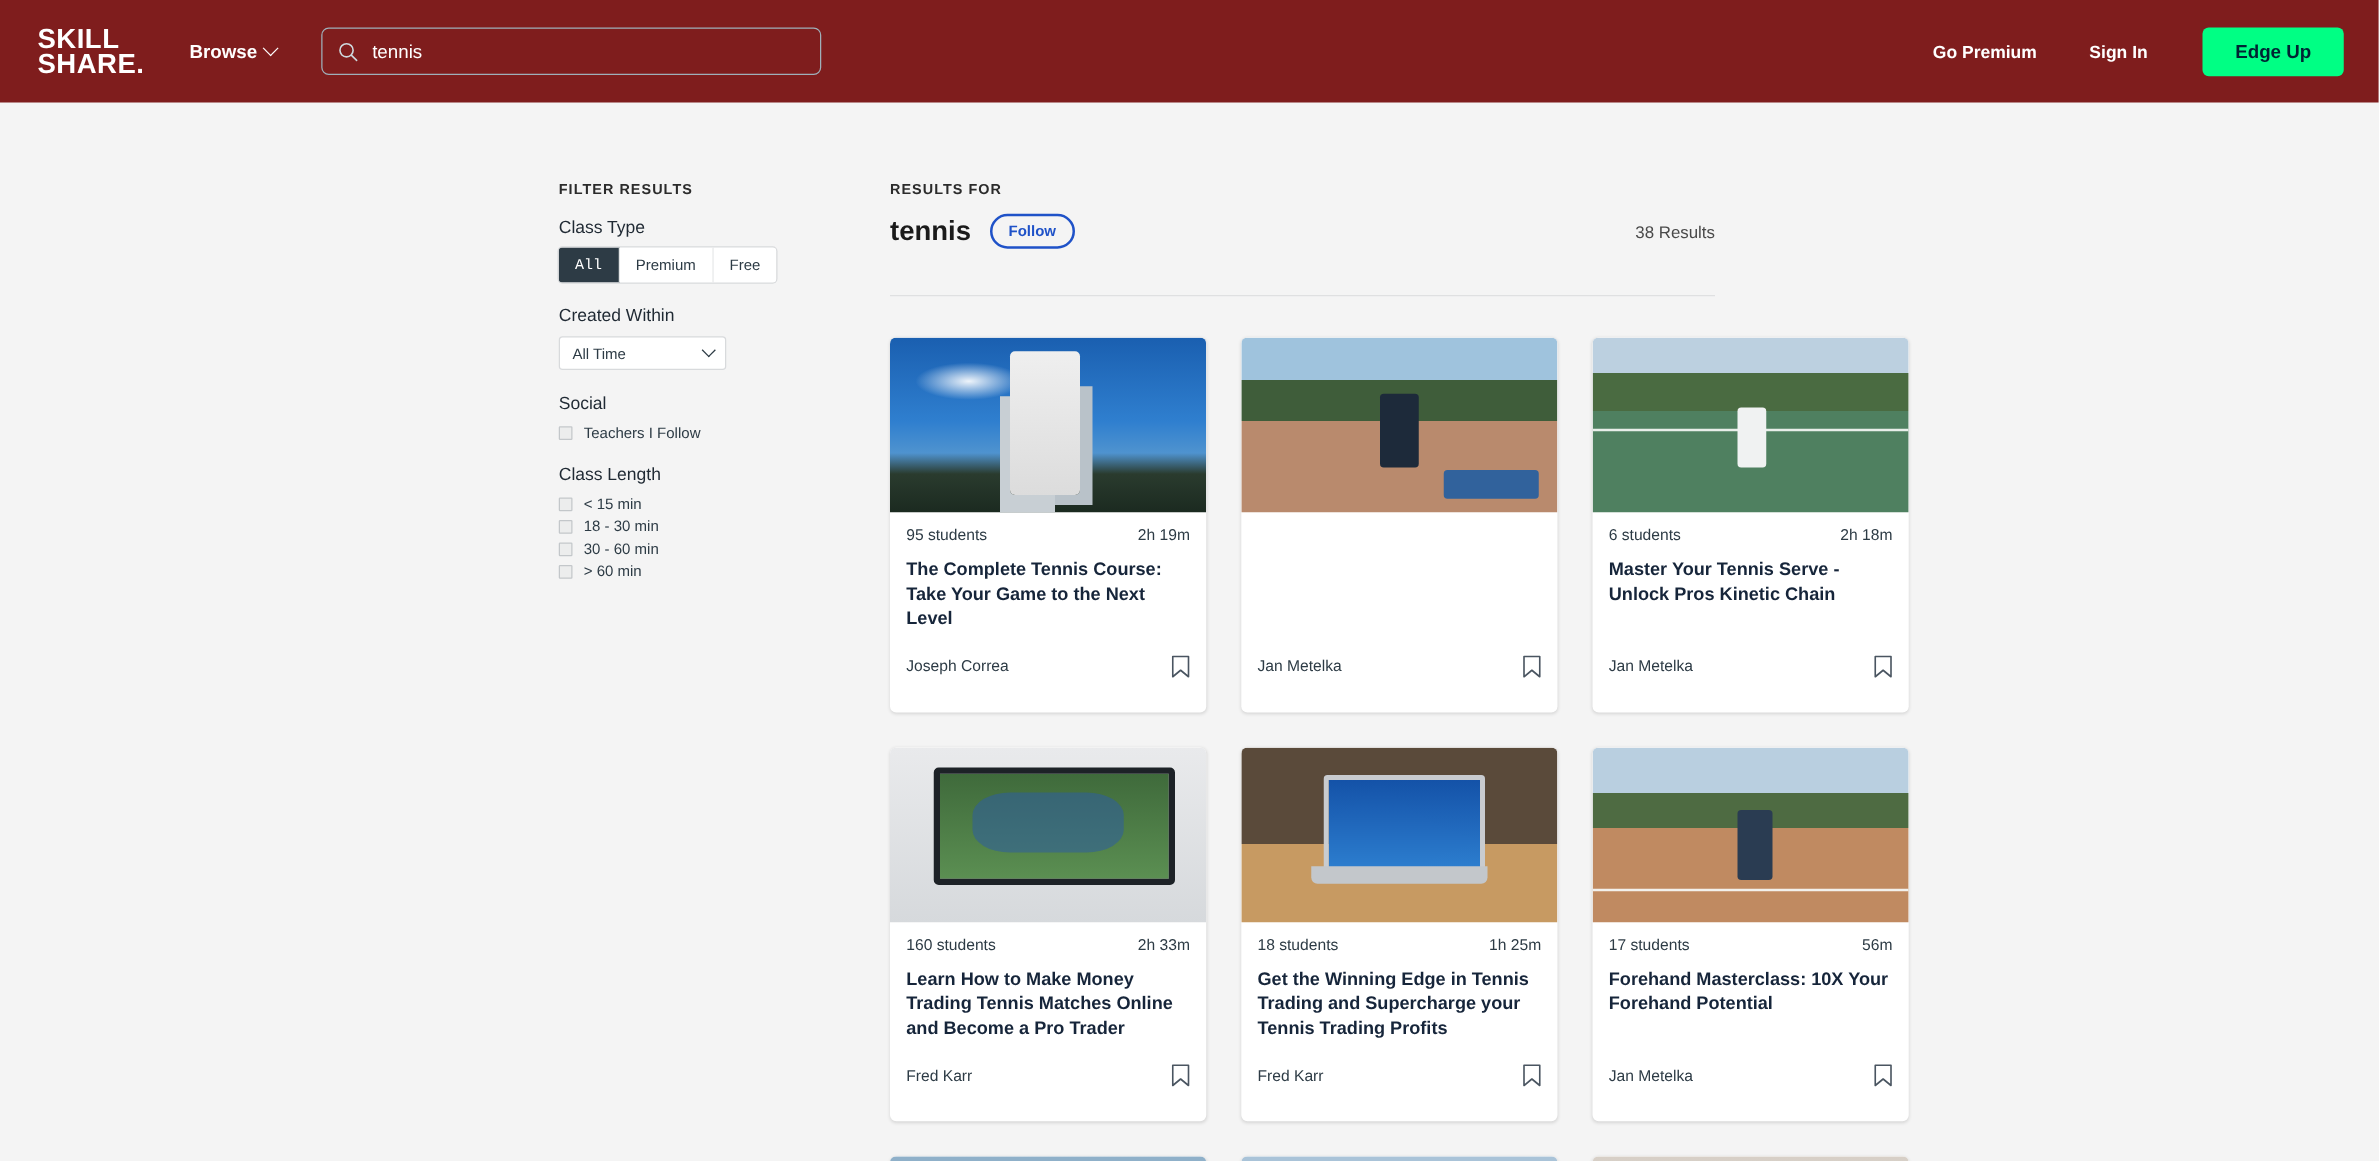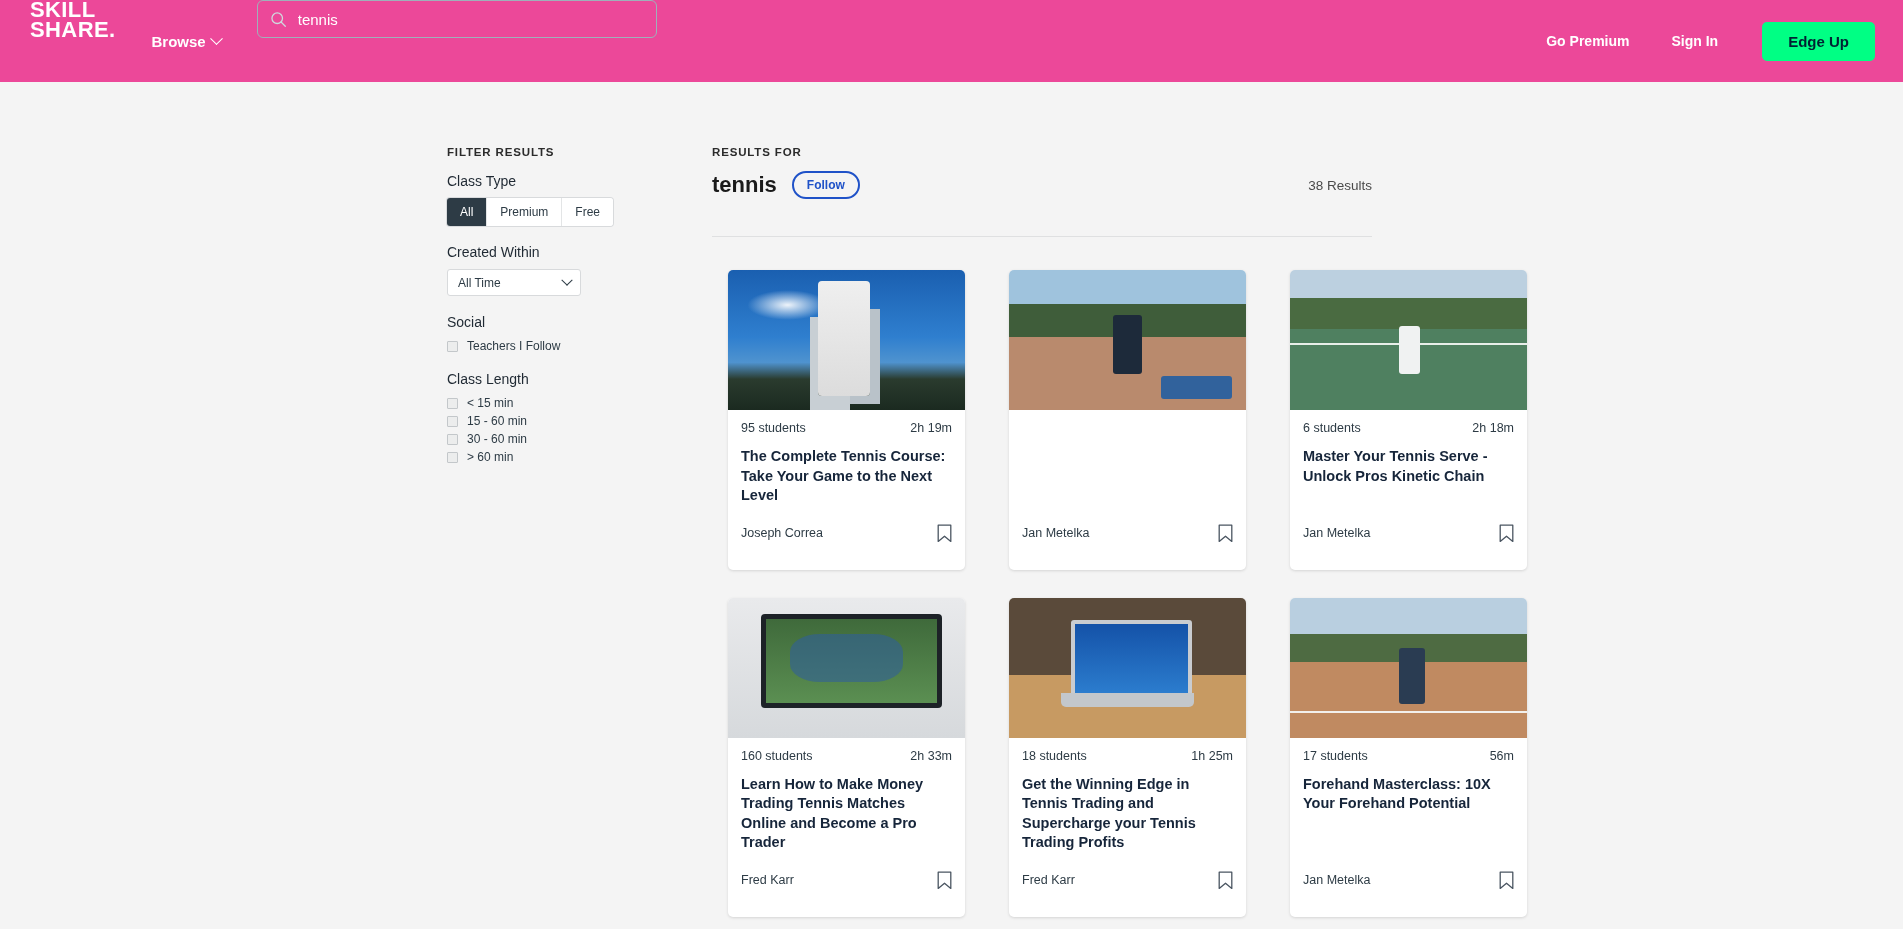--- a/index.html
+++ b/index.html
@@ -7,22 +7,23 @@
     width: 1903px;
     height: 929px;
     overflow: hidden;
     background: #f4f4f4;
     font-family: "Liberation Sans", sans-serif;
   }
 
   
   .header {
     height: 82px;
-    background: #ec4899;
-    display: flex;
+    background: #7f1d1d;
+    display: flex;
+    align-items: center;
     padding: 0 28px;
     position: relative;
   }
   .logo {
     color: #ffffff;
     font-weight: bold;
     font-size: 22px;
     line-height: 0.92;
     letter-spacing: 0.4px;
     margin-right: 36px;
@@ -132,20 +133,21 @@
     font-size: 12px;
     padding: 7px 13px;
     cursor: pointer;
     border-right: 1px solid #e3e5e6;
     white-space: nowrap;
   }
   .seg-item:last-child { border-right: none; }
   .seg-item.active {
     background: #2d3b45;
     color: #ffffff;
+    font-family: Liberation Mono, monospace;
   }
 
   .select-box {
     width: 134px;
     height: 27px;
     background: #ffffff;
     border: 1px solid #d8dadc;
     border-radius: 3px;
     display: flex;
     align-items: center;
@@ -227,21 +229,20 @@
     margin-top: 33px;
   }
   .card {
     background: #ffffff;
     border-radius: 5px;
     box-shadow: 0 1px 3px rgba(0,0,0,0.13);
     overflow: hidden;
     display: flex;
     flex-direction: column;
     cursor: pointer;
-    margin-left: 16px;
   }
   .thumb {
     width: 100%;
     height: 140px;
     position: relative;
     overflow: hidden;
     flex: none;
   }
   .card-body {
     padding: 11px 13px 0 13px;
@@ -372,21 +373,21 @@
     </div>
 
     <div class="f-group">
       <div class="f-title">Class Length</div>
       <label class="cbrow">
         <span class="cbox"></span>
         <span class="cblabel">&lt; 15 min</span>
       </label>
       <label class="cbrow">
         <span class="cbox"></span>
-        <span class="cblabel">15 - 60 min</span>
+        <span class="cblabel">18 - 30 min</span>
       </label>
       <label class="cbrow">
         <span class="cbox"></span>
         <span class="cblabel">30 - 60 min</span>
       </label>
       <label class="cbrow">
         <span class="cbox"></span>
         <span class="cblabel">&gt; 60 min</span>
       </label>
     </div>

